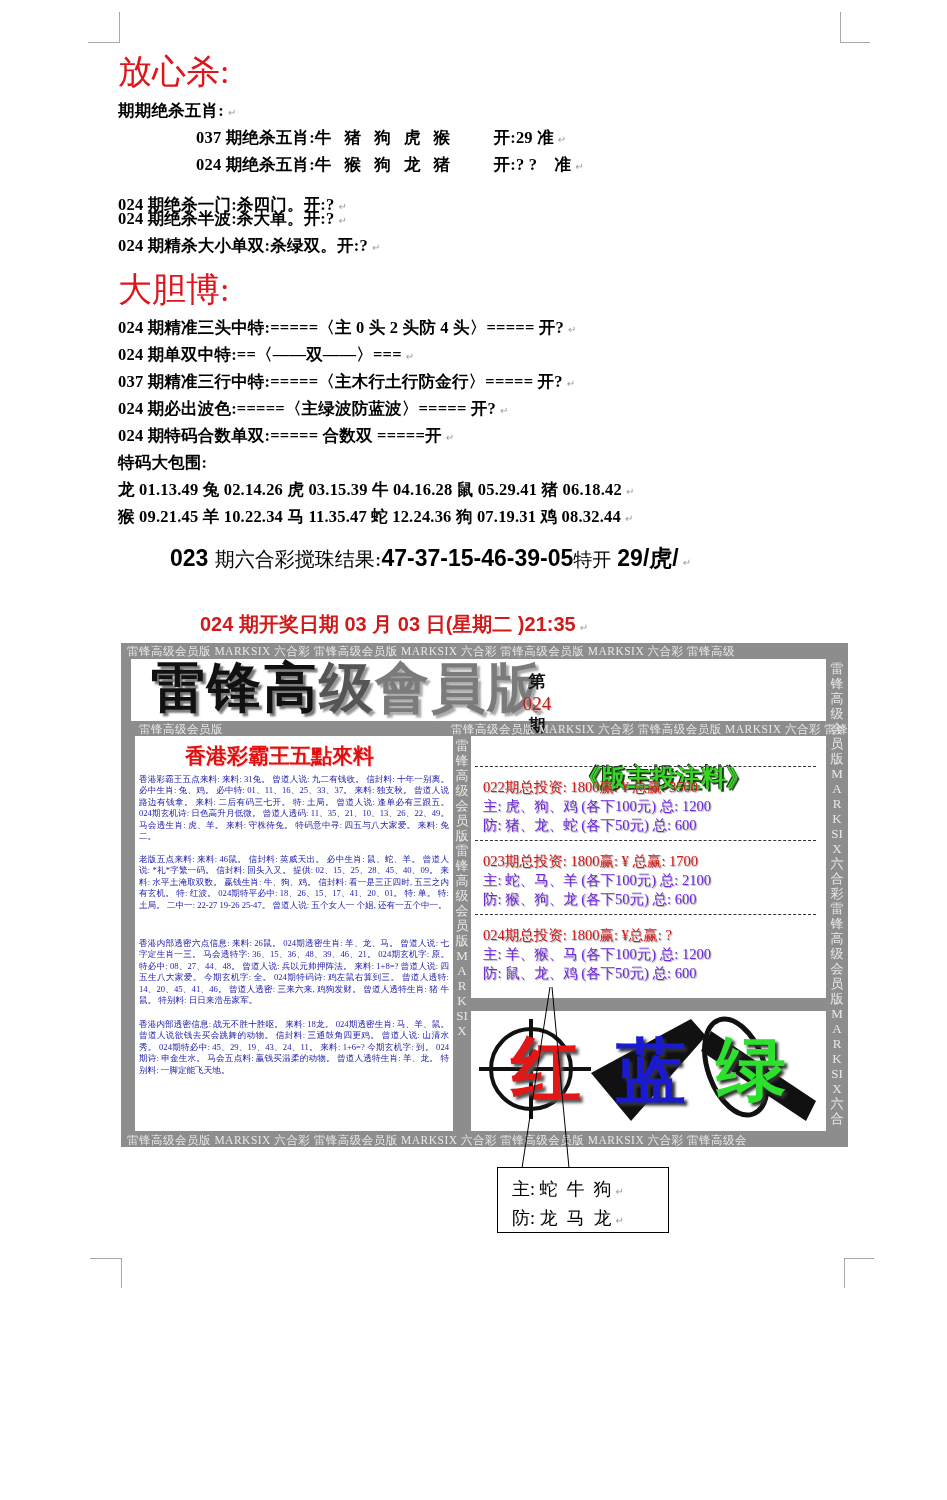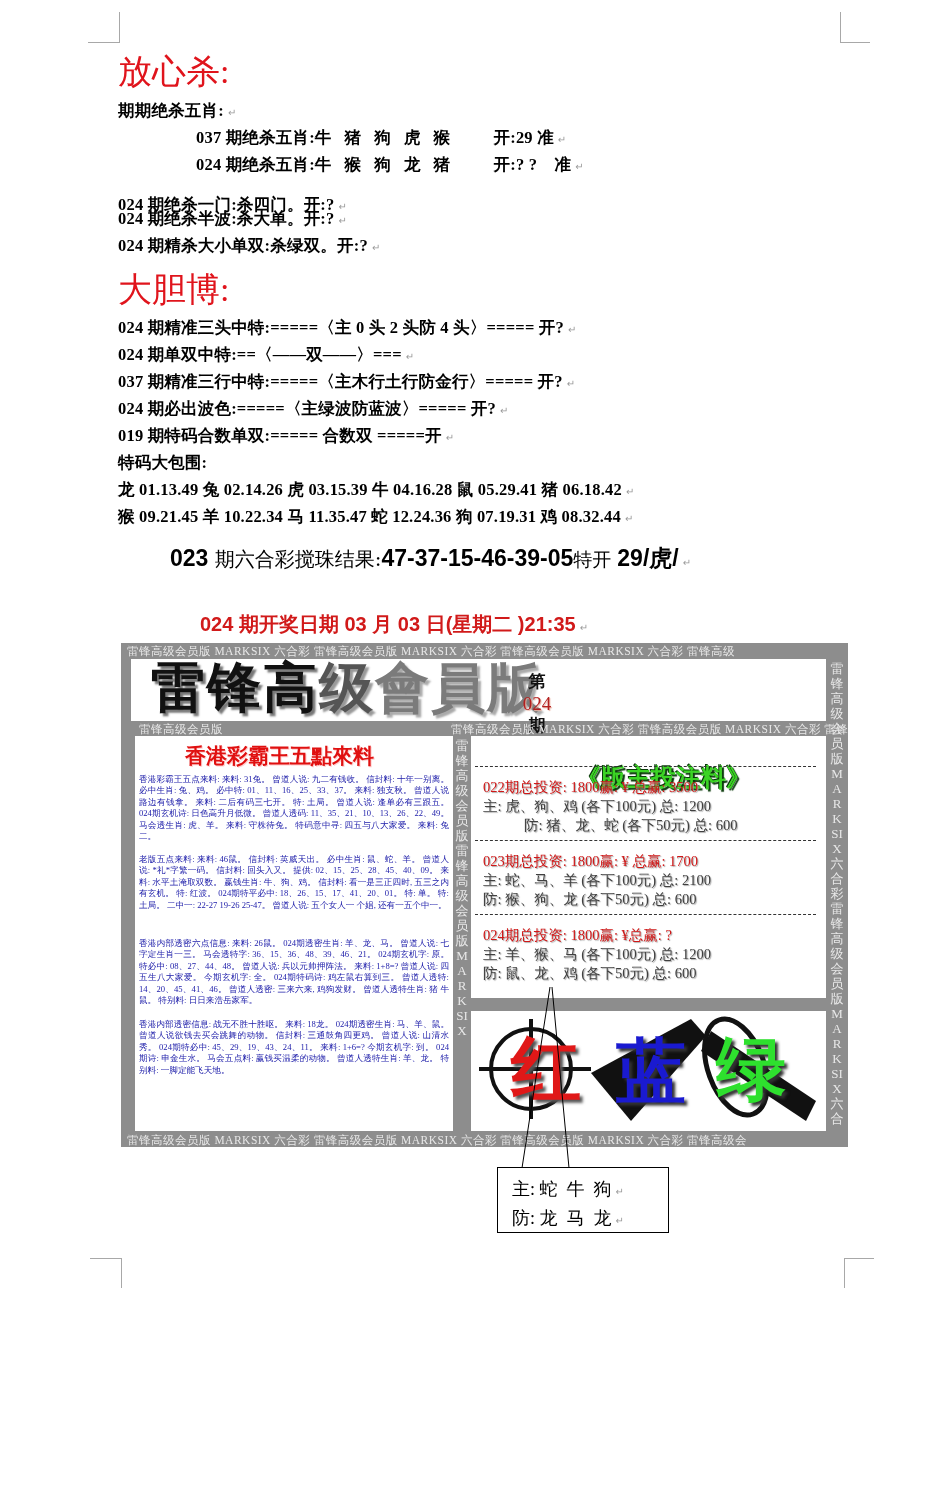--- a/index.html
+++ b/index.html
@@ -33,21 +33,21 @@
   .issue-box { position: absolute; left: 386px; top: 12px; width: 40px; text-align: center; font-family: "Liberation Serif", serif; font-weight: bold; line-height: 22px; }
   .issue-box .k { font-size: 17px; color: #111; }
   .issue-box .n { font-size: 19px; color: #b32020; font-weight: normal; text-shadow: 1px 1px 1px #e8b0a0; }
 
   .hk-title { position: absolute; left: 50px; top: 6px; color: #e01010; font-family: "DejaVu Serif", serif; font-weight: bold; font-size: 21px; white-space: nowrap; text-shadow: 1px 1px 0 #ffd0d0; }
   .para { position: absolute; left: 4px; width: 310px; color: #1a1aa8; font-family: "Liberation Serif", serif; font-size: 8.6px; line-height: 11.4px; text-align: justify; }
 
   .bz-title { position: absolute; left: 105px; top: 2px; color: #3bd424; font-family: "DejaVu Serif", serif; font-weight: bold; font-size: 25px; white-space: nowrap; text-shadow: 2px 2px 1px #0a3a0a, -1px -1px 0 #0a3a0a; margin-top: 23px; }
   .dash { position: absolute; left: 4px; right: 10px; border-top: 1px dashed #333; }
   .bet-h { position: absolute; left: 12px; color: #d01818; font-family: "Liberation Serif", serif; font-size: 14.5px; line-height: 18px; white-space: pre; text-shadow: 1px 1px 1px #aaa; }
-  .bet-l { position: absolute; left: 12px; color: #404040; font-family: "Liberation Serif", serif; font-size: 14.5px; line-height: 18px; white-space: pre; text-shadow: 1px 1px 1px #aaa; }
+  .bet-l { position: absolute; left: 12px; color: #6d28d9; font-family: "Liberation Serif", serif; font-size: 14.5px; line-height: 18px; white-space: pre; text-shadow: 1px 1px 1px #aaa; }
 
   .rbg { position: absolute; font-family: "DejaVu Serif", serif; font-weight: bold; font-size: 70px; line-height: 80px; }
   .rbg-red { color: #e01818; text-shadow: 3px 3px 3px #555; }
   .rbg-blue { color: #1a1ad0; text-shadow: 3px 3px 3px #333; }
   .rbg-green { color: #2ee02e; text-shadow: 3px 3px 3px #333; }
 
   .callout { position: absolute; left: 497px; top: 1167px; width: 172px; height: 66px; border: 1px solid #000; background: #fff; padding: 8px 0 0 14px; }
   .callout-line { font-family: "Liberation Serif", serif; font-size: 18px; line-height: 26px; white-space: pre; }
 </style>
 </head>
@@ -64,21 +64,21 @@
 <div class="line indent" style="top:155px;"><span>024 期绝杀五肖:牛   猴   狗   龙   猪          开:? ?    准</span><span class="pm">↵</span></div>
 <div class="line" style="top:195px;"><span>024 期绝杀一门:杀四门。开:?</span><span class="pm">↵</span></div>
 <div class="line" style="top:209px;"><span>024 期绝杀半波:杀大单。开:?</span><span class="pm">↵</span></div>
 <div class="line" style="top:236px;"><span>024 期精杀大小单双:杀绿双。开:?</span><span class="pm">↵</span></div>
 
 <div class="heading" style="top:270px;">大胆博:</div>
 <div class="line" style="top:318px;"><span>024 期精准三头中特:=====〈主 0 头 2 头防 4 头〉===== 开?</span><span class="pm">↵</span></div>
 <div class="line" style="top:345px;"><span>024 期单双中特:==〈——双——〉===</span><span class="pm">↵</span></div>
 <div class="line" style="top:372px;"><span>037 期精准三行中特:=====〈主木行土行防金行〉===== 开?</span><span class="pm">↵</span></div>
 <div class="line" style="top:399px;"><span>024 期必出波色:=====〈主绿波防蓝波〉===== 开?</span><span class="pm">↵</span></div>
-<div class="line" style="top:426px;"><span>019 期特码合数单双:===== 合数双 =====开</span><span class="pm">↵</span></div>
+<div class="line" style="top:426px;"><span>024 期特码合数单双:===== 合数双 =====开</span><span class="pm">↵</span></div>
 <div class="line" style="top:453px;"><span>特码大包围:</span></div>
 <div class="line" style="top:480px;"><span>龙 01.13.49 兔 02.14.26 虎 03.15.39 牛 04.16.28 鼠 05.29.41 猪 06.18.42</span><span class="pm">↵</span></div>
 <div class="line" style="top:507px;"><span>猴 09.21.45 羊 10.22.34 马 11.35.47 蛇 12.24.36 狗 07.19.31 鸡 08.32.44</span><span class="pm">↵</span></div>
 
 <div class="result"><span class="num">023</span><span style="font-weight:normal;font-family:'DejaVu Serif',serif;font-size:20px;"> 期六合彩搅珠结果:</span><span class="num">47-37-15-46-39-05</span><span style="font-weight:normal;font-family:'DejaVu Serif',serif;font-size:19px;">特开 </span><span class="num">29/虎/</span><span class="pm">↵</span></div>
 
 <div class="drawdate"><span>024 期开奖日期 03 月 03 日(星期二 )21:35</span><span class="pm">↵</span></div>
 
 <div class="banner">
   <div class="wm" style="left:6px; top:1px;">雷锋高级会员版   MARKSIX   六合彩   雷锋高级会员版   MARKSIX   六合彩   雷锋高级会员版   MARKSIX   六合彩   雷锋高级</div>
@@ -103,21 +103,21 @@
     <div class="para" style="top:283px;">香港内部透密信息: 战无不胜十胜呕。 来料: 18龙。 024期透密生肖: 马、羊、鼠。 曾道人说欲钱去买会跳舞的动物。 信封料: 三通鼓角四更鸡。 曾道人说: 山清水秀。 024期特必中: 45、29、19、43、24、11。 来料: 1+6=? 今期玄机字: 到。 024期诗: 申金生水。 马会五点料: 赢钱买温柔的动物。 曾道人透特生肖: 羊、龙。 特别料: 一脚定能飞天地。</div>
   </div>
 
   <div class="wmv" style="left:333px; top:95px;">雷锋高级会员版雷锋高级会员版MARKSIX</div>
 
   <div class="panel" style="left:350px; top:93px; width:355px; height:262px;">
     <div class="bz-title">《版主投注料》</div>
     <div class="dash" style="top:30px;"></div>
     <div class="bet-h" style="top:42px;">022期总投资: 1800赢: ¥ 总赢: 3500</div>
     <div class="bet-l" style="top:61px;">主: 虎、狗、鸡 (各下100元) 总: 1200</div>
-    <div class="bet-l" style="top:80px;margin-left:41px;">防: 猪、龙、蛇 (各下50元) 总: 600</div>
+    <div class="bet-l" style="top:80px;">防: 猪、龙、蛇 (各下50元) 总: 600</div>
     <div class="dash" style="top:104px;"></div>
     <div class="bet-h" style="top:116px;">023期总投资: 1800赢: ¥ 总赢: 1700</div>
     <div class="bet-l" style="top:135px;">主: 蛇、马、羊 (各下100元) 总: 2100</div>
     <div class="bet-l" style="top:154px;">防: 猴、狗、龙 (各下50元) 总: 600</div>
     <div class="dash" style="top:178px;"></div>
     <div class="bet-h" style="top:190px;">024期总投资: 1800赢: ¥总赢: ?</div>
     <div class="bet-l" style="top:209px;">主: 羊、猴、马 (各下100元) 总: 1200</div>
     <div class="bet-l" style="top:228px;">防: 鼠、龙、鸡 (各下50元) 总: 600</div>
   </div>
 

